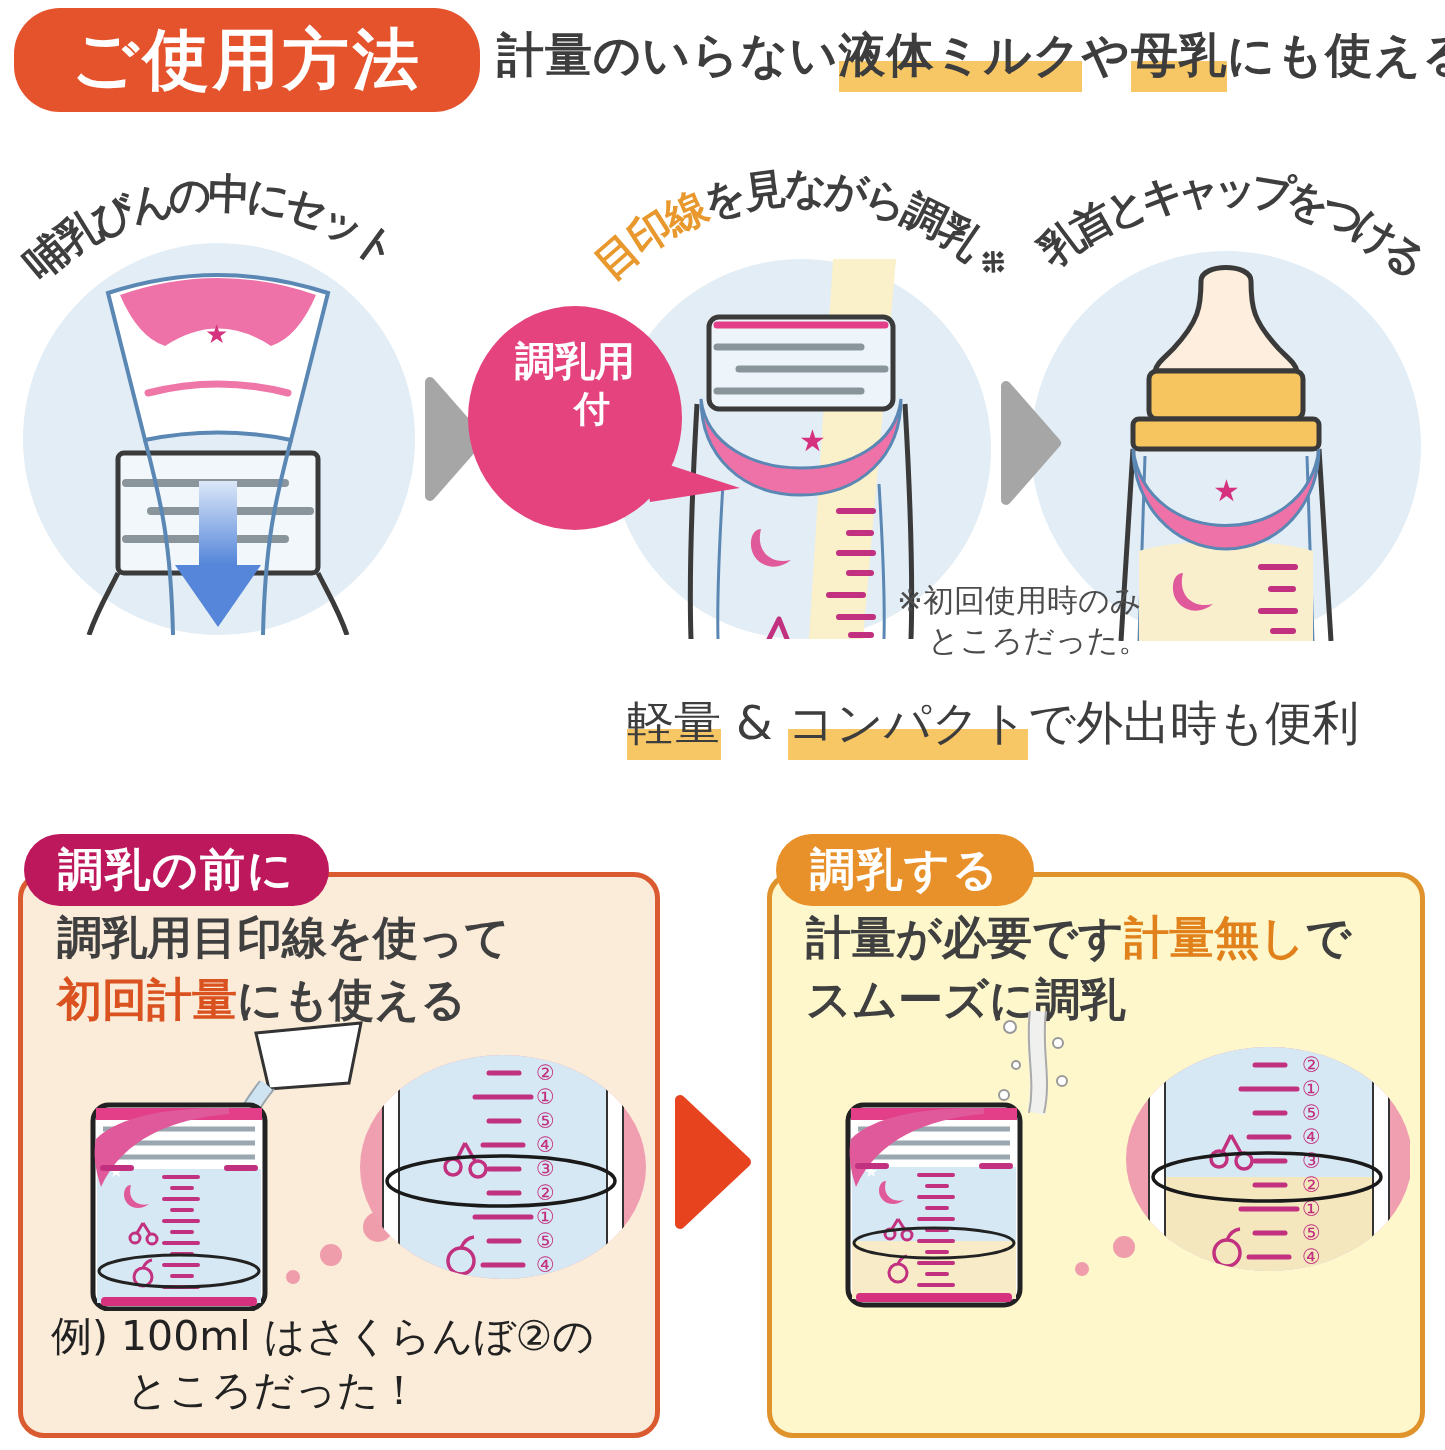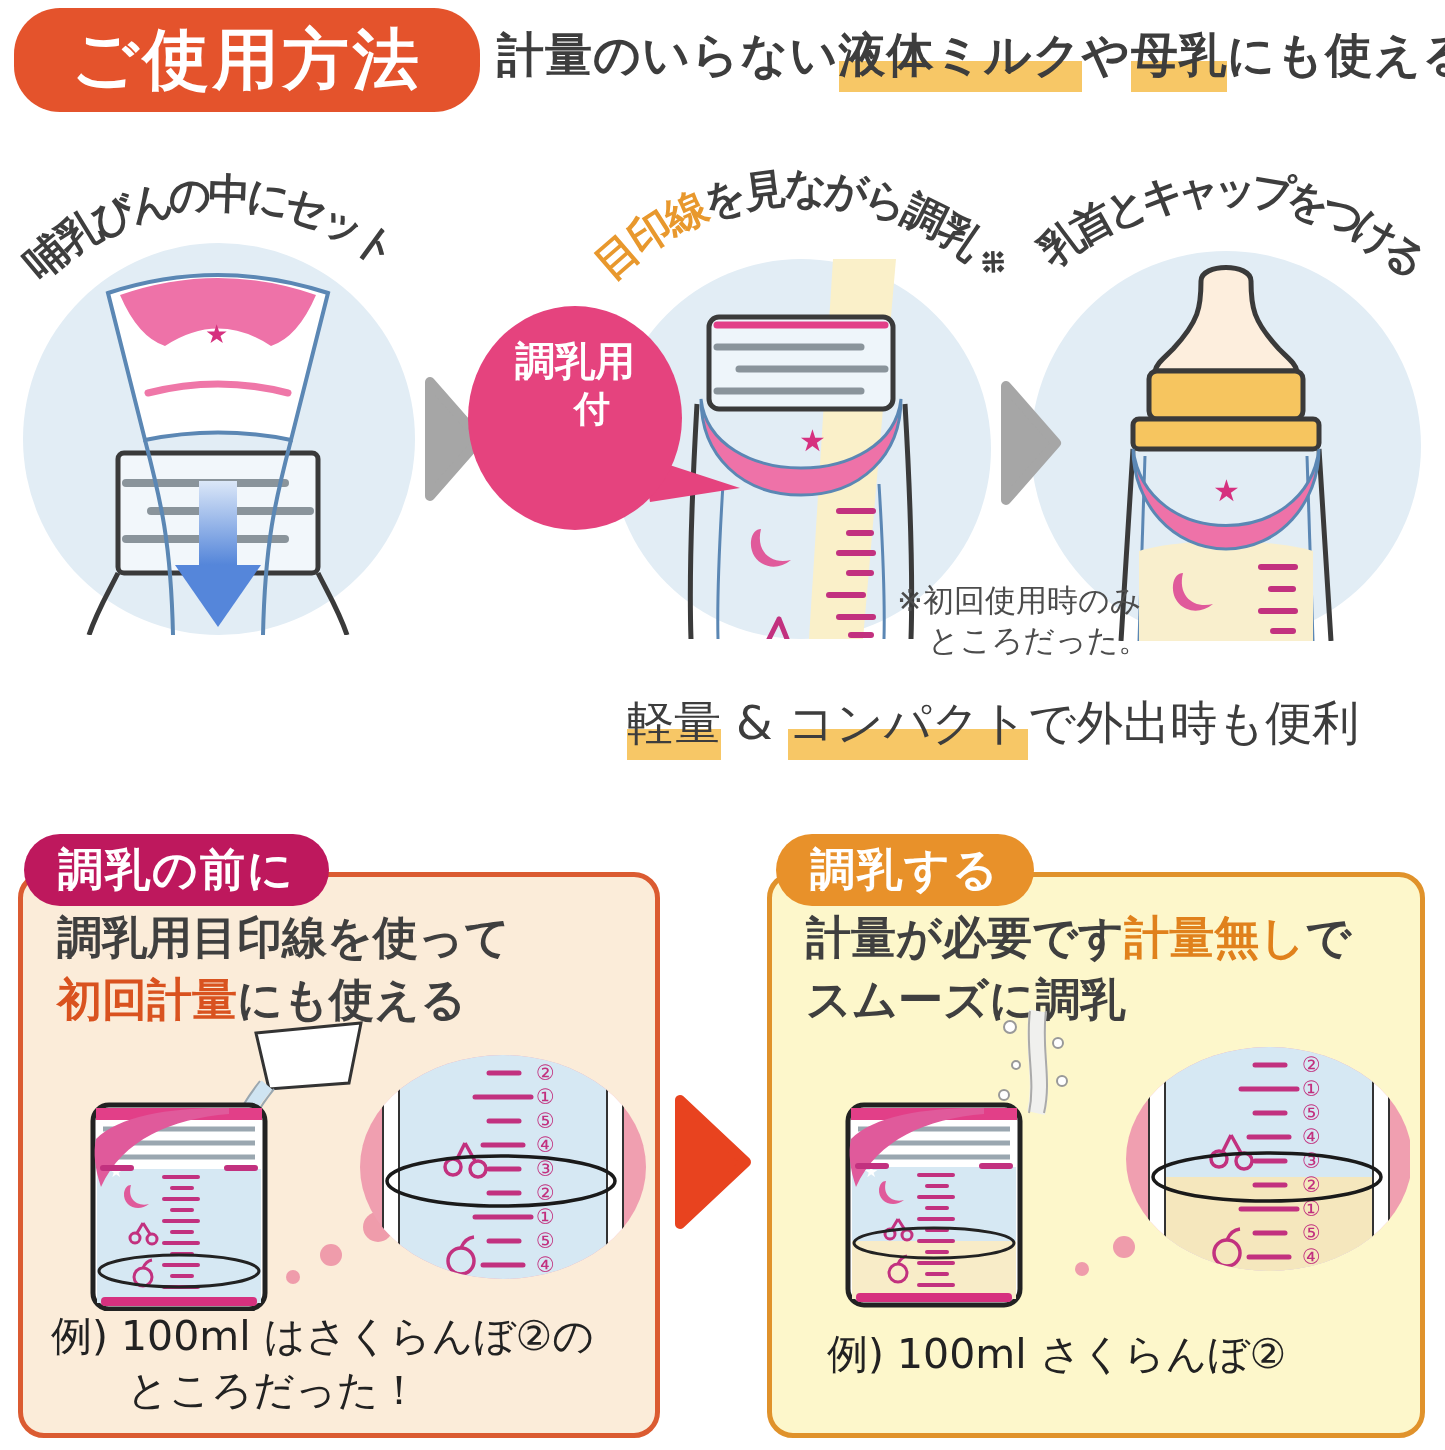--- a/index.html
+++ b/index.html
@@ -425,19 +425,16 @@
           <circle cx="462" cy="152" r="8"></circle>
       </g>
       <g stroke="#c2317f" stroke-width="3.5" fill="none">
         <circle cx="445" cy="244" r="13"></circle>
           <path d="M445,231 q4,-10 13,-11"></path>
       </g>
       <ellipse cx="485" cy="168" rx="114" ry="24" fill="none" stroke="#1a1a1a" stroke-width="3.5"></ellipse>
     </g>
   </svg>
 
-  <div class="abs caption cap-right">
-    <span>例) 100ml さくらんぼ②</span>
-  </div>
 </div>
 <div class="abs panel-badge pb-right">
   <span>調乳する</span>
 </div>
 
 </body></html>

